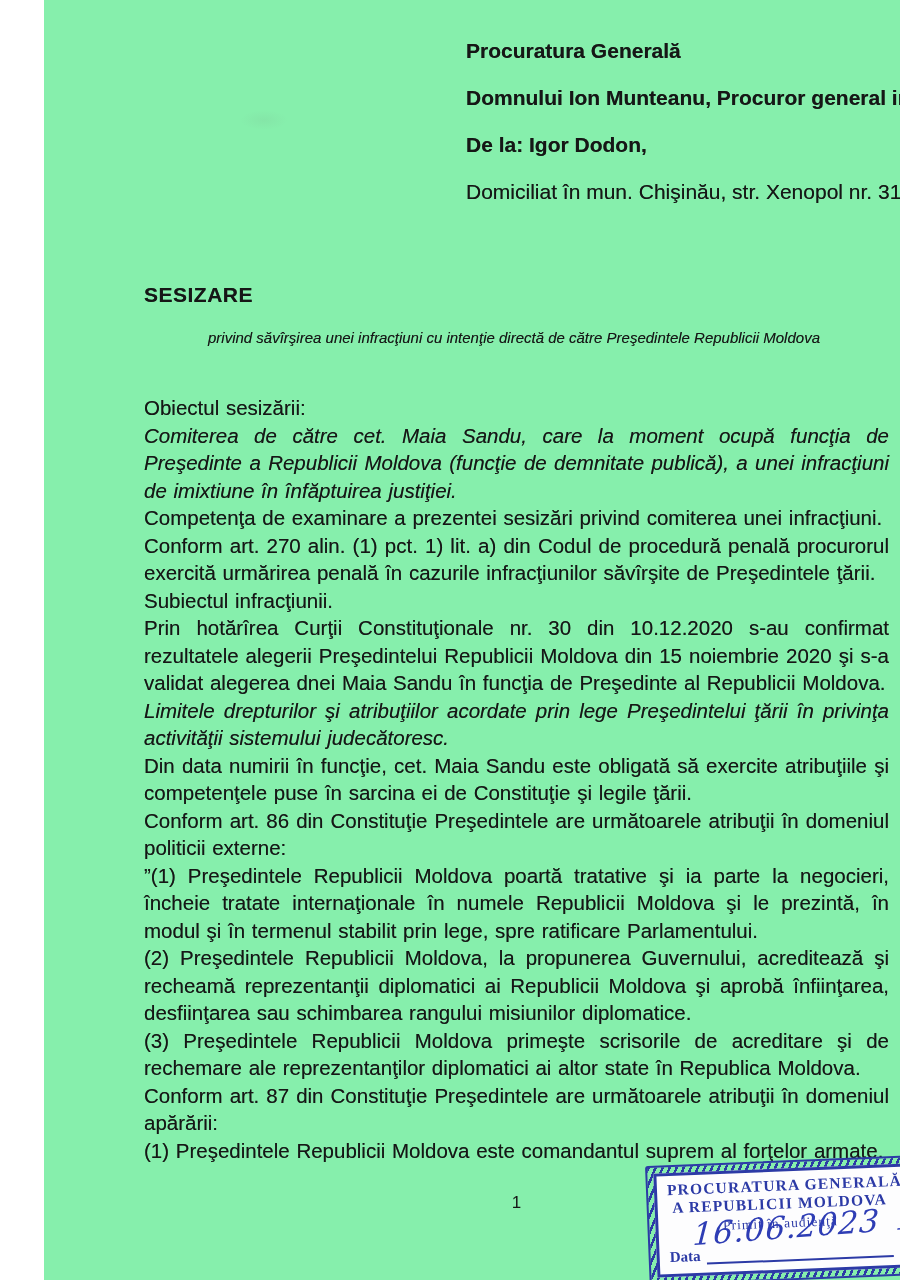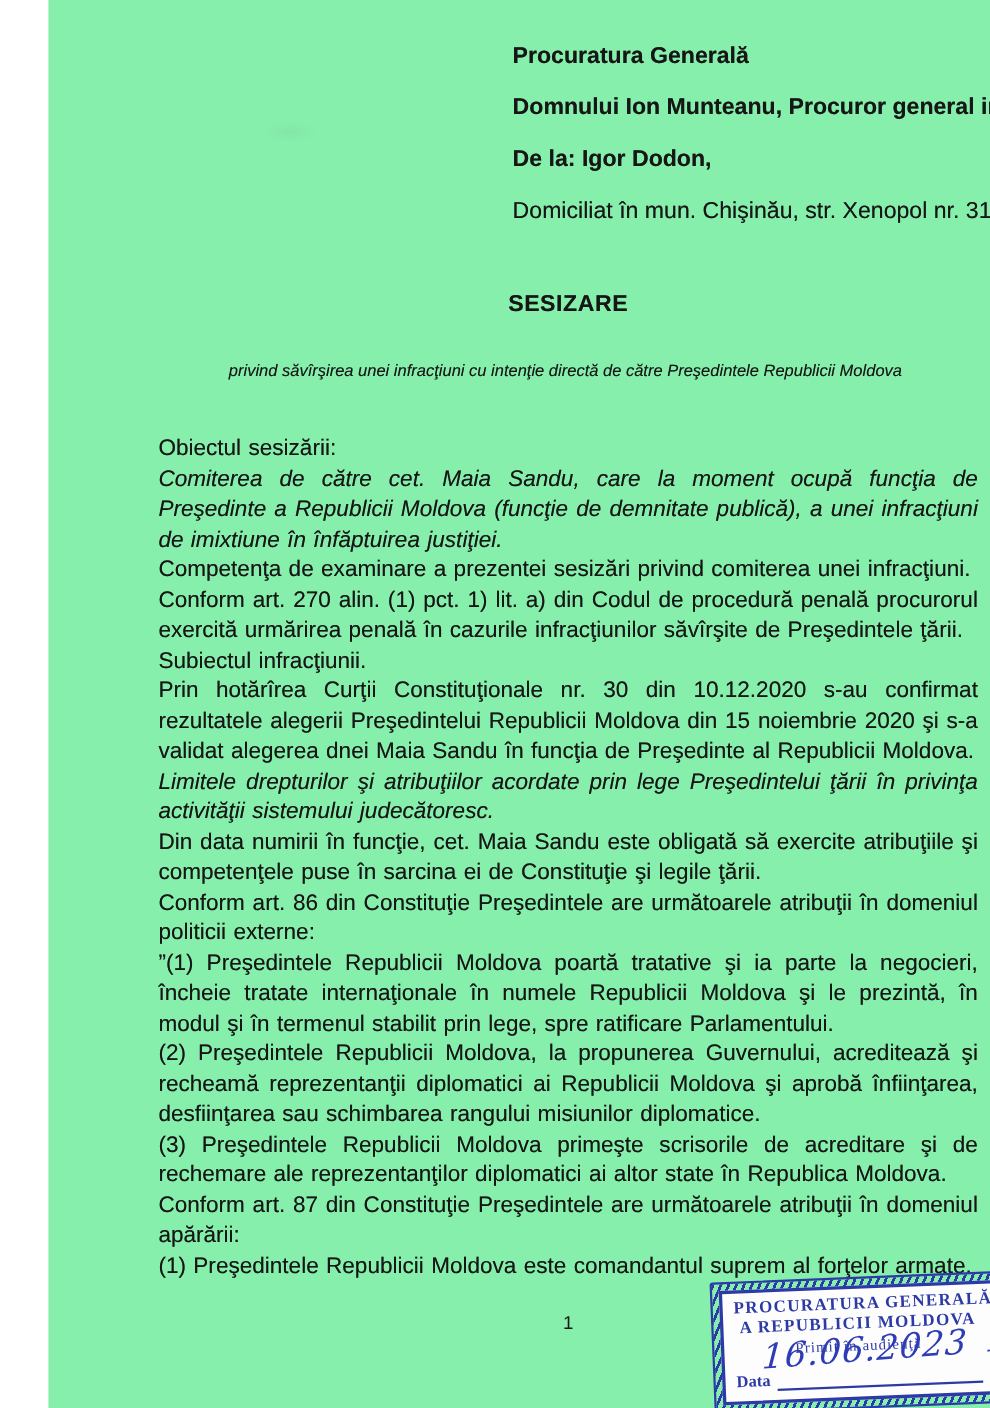--- a/index.html
+++ b/index.html
@@ -21,22 +21,22 @@
 
   .header-block {
     position: absolute; left: 422px; top: 38px;
     font-size: 21px; font-weight: bold; line-height: 26px;
     text-shadow: 0 0 0.3px rgba(0,0,0,0.55);
   }
   .header-block .line { margin-bottom: 21px; white-space: nowrap; }
   .header-block .regular { font-weight: normal; }
 
   .doc-title {
-    position: absolute; left: 100px; top: 265px; width: 745px;
-    text-align: center; font-size: 21px; font-weight: bold; letter-spacing: 0.5px;
+    position: absolute; left: 100px; top: 283px; width: 745px;
+    font-size: 21px; font-weight: bold; letter-spacing: 0.5px;
     text-shadow: 0 0 0.3px rgba(0,0,0,0.55);
   }
   .doc-subtitle {
     position: absolute; left: 70px; top: 322px; width: 800px;
     text-align: center; font-style: italic; font-size: 15px; line-height: 31px;
     text-shadow: 0 0 0.25px rgba(0,0,0,0.45);
   }
 
   .body-text {
     position: absolute; left: 100px; top: 394px; width: 745px;

